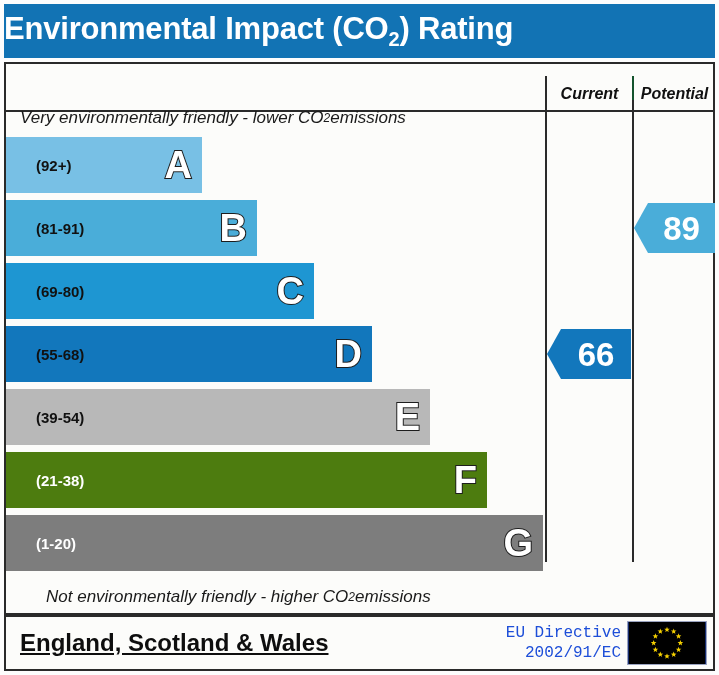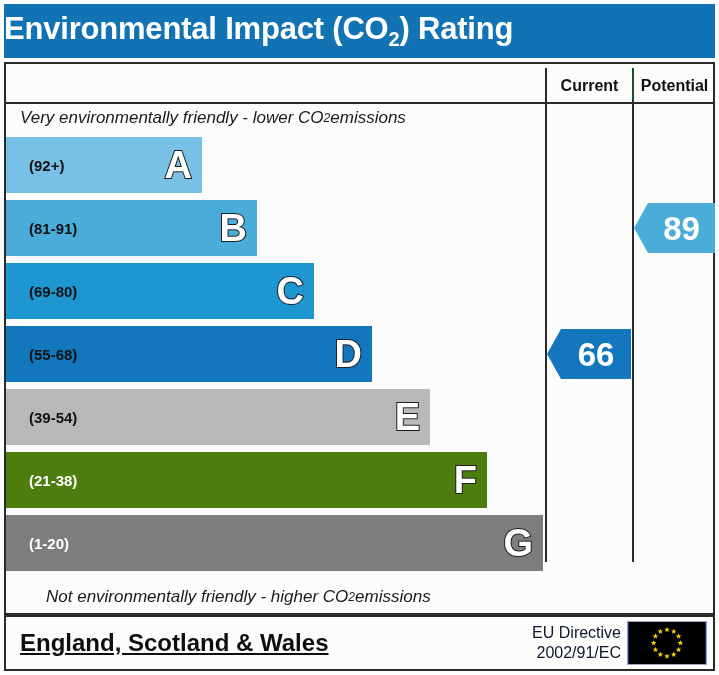--- a/index.html
+++ b/index.html
@@ -41,23 +41,24 @@
     position: absolute;
     left: 4px; top: 62px;
     width: 711px; height: 553px;
     border: 2px solid #2a2a2a;
     background: #fcfcfa;
   }
 
   
   .col-head-row {
     position: absolute;
-    left: 0; top: 4px;
+    left: 0; top: 12px;
     width: 100%; height: 36px;
     border-bottom: 2px solid #2a2a2a;
+    font-style: italic;
   }
   .col-head {
     position: absolute;
     top: 0; height: 36px;
     display: flex; align-items: center; justify-content: center;
     font-size: 16px; font-weight: bold; color: #111;
   }
   .col-head.current   { left: 539px; width: 87px; border-left: 2px solid #2a2a2a; }
   .col-head.potential { left: 626px; width: 83px; border-left: 2px solid #14532d; }
 
@@ -95,21 +96,21 @@
     left: 0;
     height: 56px;
   }
   .bar {
     position: relative;
     height: 56px;
     display: flex; align-items: center;
   }
   .bar .range {
     font-size: 15px; font-weight: bold;
-    padding-left: 23px;
+    padding-left: 30px;
     white-space: nowrap;
   }
   .bar .letter {
     position: absolute;
     right: 10px; top: 50%;
     transform: translateY(-50%);
     font-size: 38px; font-weight: bold;
     color: #ffffff;
     -webkit-text-stroke: 2px #1d1d1d;
     paint-order: stroke fill;
@@ -144,23 +145,24 @@
     font-size: 24px; font-weight: bold; color: #0e0e0e;
     padding-left: 14px;
     white-space: nowrap;
     text-decoration: underline;
   }
   .footer-directive {
     position: absolute;
     right: 92px; top: 50%;
     transform: translateY(-50%);
     text-align: right;
-    font-size: 16px; color: #0f172a;
+    font-size: 16px; color: #1d4ed8;
     line-height: 1.28;
     white-space: nowrap;
+    font-family: Liberation Mono, monospace;
   }
   .eu-flag {
     position: absolute;
     right: 6px; top: 4px;
     width: 80px; height: 44px;
     background: #1b3687;
     border: 1px solid #9aa3c0;
   }
   .eu-flag svg { display: block; width: 100%; height: 100%; }
 </style>

